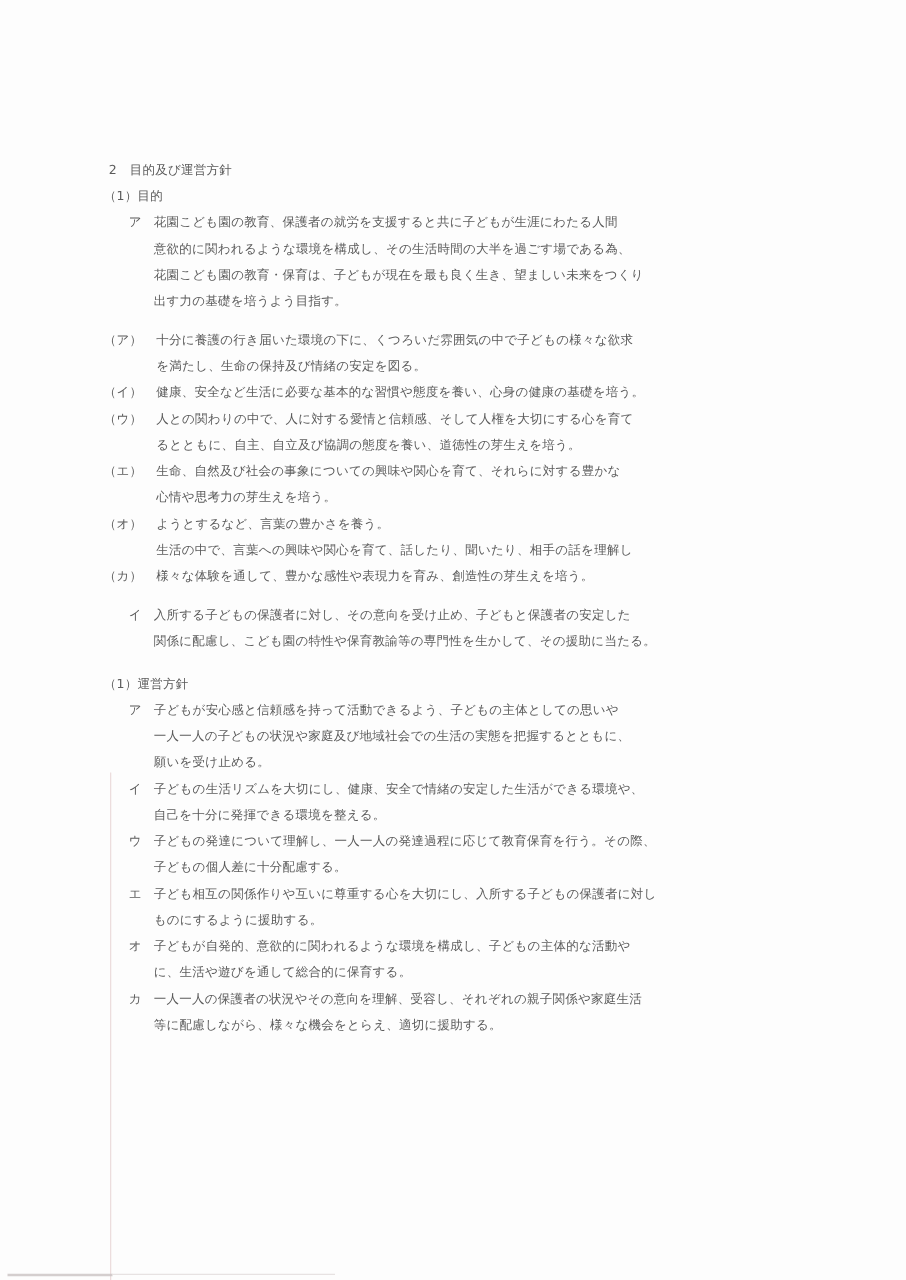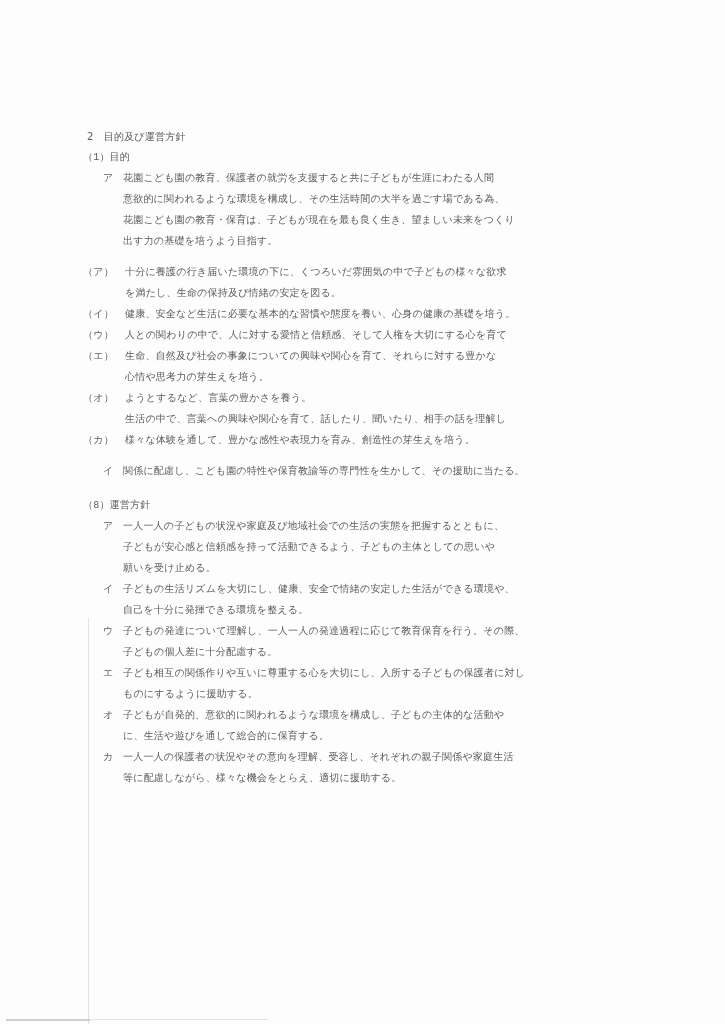--- a/index.html
+++ b/index.html
@@ -25,21 +25,21 @@
     width:625px;
     font-size:10px;
     line-height:21px;
     letter-spacing:0.2px;
   }
   .doc-title{
     margin:0 0 0 4px;
     font-weight:normal;
     white-space:nowrap;
   }
-  .section{margin:0;font-family:Liberation Mono, monospace;}
+  .section{margin:0;}
   .section.gap-before{margin-top:13px;}
   .section-heading{white-space:nowrap;}
   .item{position:relative;}
   .item.gap{margin-top:10px;}
   .item .marker{
     position:absolute;
     top:0;
     white-space:nowrap;
   }
   .item.kana .marker{left:20px;}
@@ -96,46 +96,48 @@
             <div class="line">十分に養護の行き届いた環境の下に、くつろいだ雰囲気の中で子どもの様々な欲求</div>
             <div class="line">を満たし、生命の保持及び情緒の安定を図る。</div>
           </div>
           <div class="item paren">
             <span class="marker">（イ）</span>
             <div class="line">健康、安全など生活に必要な基本的な習慣や態度を養い、心身の健康の基礎を培う。</div>
           </div>
           <div class="item paren">
             <span class="marker">（ウ）</span>
             <div class="line">人との関わりの中で、人に対する愛情と信頼感、そして人権を大切にする心を育て</div>
+            <div class="line">るとともに、自主、自立及び協調の態度を養い、道徳性の芽生えを培う。</div>
           </div>
           <div class="item paren">
             <span class="marker">（エ）</span>
             <div class="line">生命、自然及び社会の事象についての興味や関心を育て、それらに対する豊かな</div>
             <div class="line">心情や思考力の芽生えを培う。</div>
           </div>
           <div class="item paren">
             <span class="marker">（オ）</span>
             <div class="line">ようとするなど、言葉の豊かさを養う。</div>
             <div class="line">生活の中で、言葉への興味や関心を育て、話したり、聞いたり、相手の話を理解し</div>
           </div>
           <div class="item paren">
             <span class="marker">（カ）</span>
             <div class="line">様々な体験を通して、豊かな感性や表現力を育み、創造性の芽生えを培う。</div>
           </div>
           <div class="item kana gap">
             <span class="marker">イ</span>
+            <div class="line">入所する子どもの保護者に対し、その意向を受け止め、子どもと保護者の安定した</div>
             <div class="line">関係に配慮し、こども園の特性や保育教諭等の専門性を生かして、その援助に当たる。</div>
           </div>
         </div>
         <div class="section gap-before">
-          <div class="section-heading">（8）運営方針</div>
+          <div class="section-heading">（1）運営方針</div>
           <div class="item kana">
             <span class="marker">ア</span>
+            <div class="line">子どもが安心感と信頼感を持って活動できるよう、子どもの主体としての思いや</div>
             <div class="line">一人一人の子どもの状況や家庭及び地域社会での生活の実態を把握するとともに、</div>
-            <div class="line">子どもが安心感と信頼感を持って活動できるよう、子どもの主体としての思いや</div>
             <div class="line">願いを受け止める。</div>
           </div>
           <div class="item kana">
             <span class="marker">イ</span>
             <div class="line">子どもの生活リズムを大切にし、健康、安全で情緒の安定した生活ができる環境や、</div>
             <div class="line">自己を十分に発揮できる環境を整える。</div>
           </div>
           <div class="item kana">
             <span class="marker">ウ</span>
             <div class="line">子どもの発達について理解し、一人一人の発達過程に応じて教育保育を行う。その際、</div>

